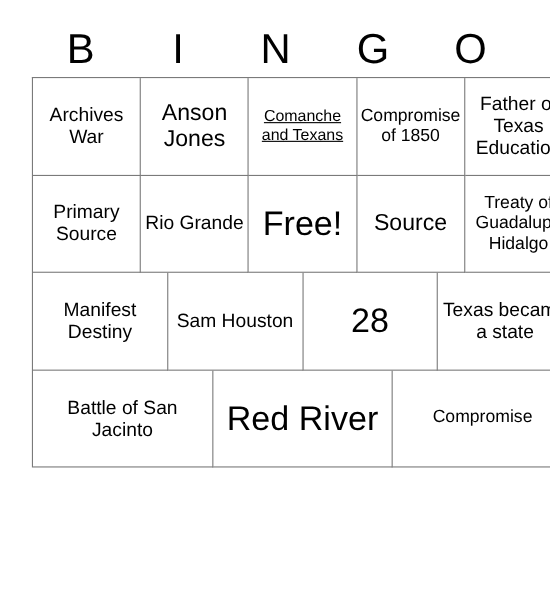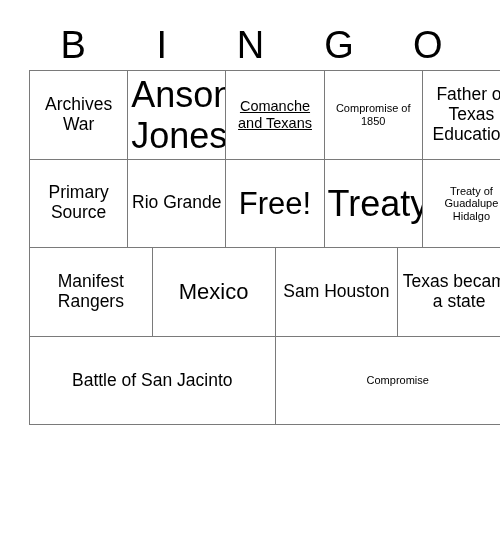--- a/index.html
+++ b/index.html
@@ -60,25 +60,25 @@
     padding: 2px 3px;
     overflow: hidden;
   }
   .cell-text {
     display: block;
     width: 100%;
     line-height: 1.14;
     color: #000000;
   }
   
-  .s-xs .cell-text { font-size: 11px; }
+  .s-xs .cell-text { font-size: 16px; }
   .s-sm .cell-text { font-size: 14.5px; text-decoration: underline; }
   .s-md .cell-text { font-size: 17.5px; }
   .s-lg .cell-text { font-size: 22px; }
-  .s-xl .cell-text { font-size: 36px; }
+  .s-xl .cell-text { font-size: 21px; }
   .s-xxl .cell-text { font-size: 31px; }
 </style>
 </head>
 <body>
 
 <div class="card">
 
   <div class="header-row">
     <div class="header-cell">B</div>
     <div class="header-cell">I</div>
@@ -112,45 +112,48 @@
       <div class="cell s-md">
           <span class="cell-text">Primary Source</span>
         </div>
       <div class="cell s-md">
           <span class="cell-text">Rio Grande</span>
         </div>
       <div class="cell s-xxl">
           <span class="cell-text">Free!</span>
         </div>
       <div class="cell s-xl">
-          <span class="cell-text">Treaty</span>
+          <span class="cell-text">Source</span>
         </div>
       <div class="cell s-xs">
           <span class="cell-text">Treaty of Guadalupe Hidalgo</span>
         </div>
     </div>
 
     <div class="grid-row">
       <div class="cell s-md">
-          <span class="cell-text">Manifest Rangers</span>
-        </div>
-      <div class="cell s-lg">
-          <span class="cell-text">Mexico</span>
+          <span class="cell-text">Manifest Destiny</span>
         </div>
       <div class="cell s-md">
           <span class="cell-text">Sam Houston</span>
+        </div>
+      <div class="cell s-xxl">
+          <span class="cell-text">28</span>
         </div>
       <div class="cell s-md">
           <span class="cell-text">Texas became a state</span>
         </div>
     </div>
 
     <div class="grid-row">
       <div class="cell s-md">
           <span class="cell-text">Battle of San Jacinto</span>
         </div>
+      <div class="cell s-xxl">
+          <span class="cell-text">Red River</span>
+        </div>
       <div class="cell s-xs">
           <span class="cell-text">Compromise</span>
         </div>
     </div>
 
   </div>
 </div>
 
 </body></html>

